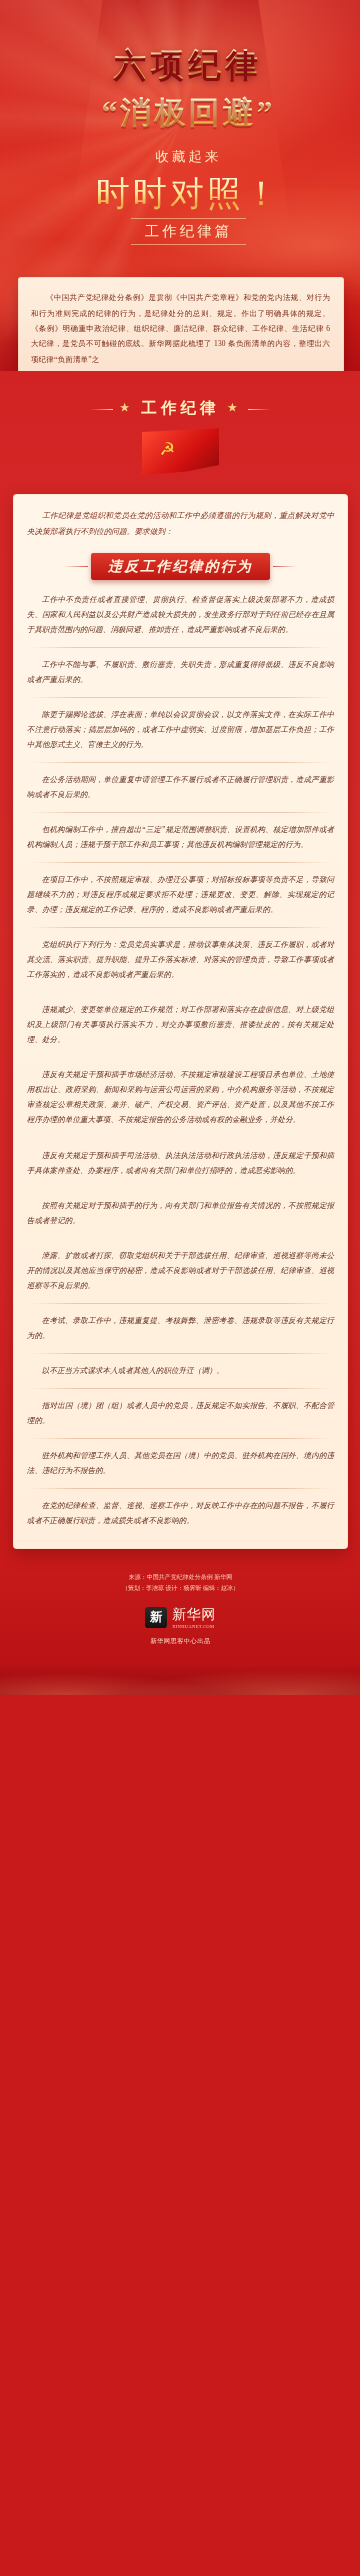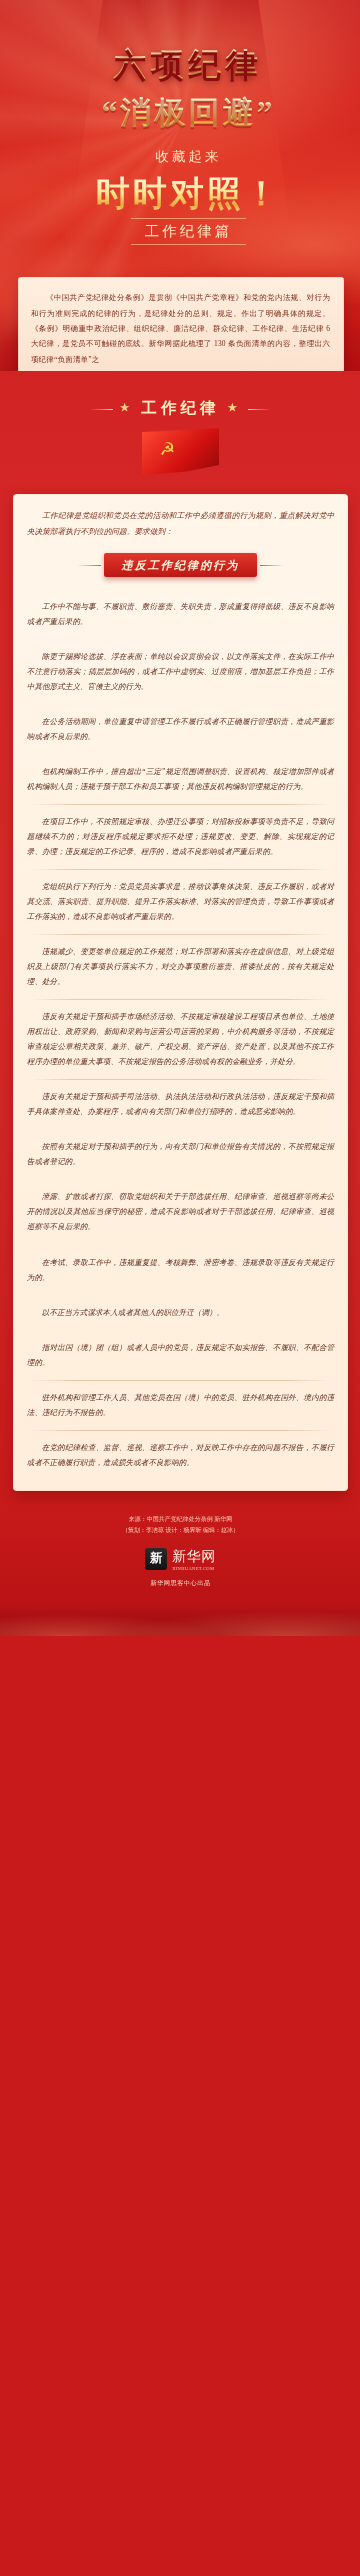--- a/index.html
+++ b/index.html
@@ -112,21 +112,21 @@
     margin-top: 13.4px;
     font-family: "Liberation Serif", serif;
     font-size: 13.4px;
     color: #ffe7bb;
     letter-spacing: 3.1px;
   }
   .t-line3 {
     margin-top: 5.2px;
     font-family: "Liberation Serif", serif;
     font-size: 34px;
-    font-weight: bold;
+    font-weight: normal;
     letter-spacing: 3.1px;
     background: linear-gradient(180deg,#fffaec 0%, #ffe58f 48%, #e9a93a 74%, #ffeeb8 100%);
     -webkit-background-clip: text;
     background-clip: text;
     color: transparent;
   }
   .t-tag {
     display: inline-block;
     margin-top: 1px;
     font-family: "Liberation Serif", serif;
@@ -231,21 +231,21 @@
 
   .subhead {
     margin: 13.4px auto 11.3px auto;
     width: 100%;
     text-align: center;
   }
   .subhead .pill {
     display: inline-block;
     position: relative;
     font-family: "Liberation Serif", serif;
-    font-size: 11px;
+    font-size: 14px;
     letter-spacing: 2.1px;
     font-weight: bold;
     color: #fff3dc;
     background: linear-gradient(180deg, #e0382a, #bd1714);
     padding: 4.6px 17.5px;
     border-radius: 2.1px;
     box-shadow: 0 2.1px 5.2px rgba(150,10,10,.35);
   }
   .subhead .pill:before, .subhead .pill:after {
     content: "";
@@ -362,20 +362,21 @@
     </div>
   </div>
 
   <div class="panel">
     <p class="lead">工作纪律是党组织和党员在党的活动和工作中必须遵循的行为规则，重点解决对党中央决策部署执行不到位的问题。要求做到：</p>
 
     <div class="subhead">
       <span class="pill">违反工作纪律的行为</span>
     </div>
 
+    <p class="item">工作中不负责任或者直接管理、贯彻执行、检查督促落实上级决策部署不力，造成损失、国家和人民利益以及公共财产造成较大损失的，发生政务行部对于到任前已经存在且属于其职责范围内的问题、消极回避、推卸责任，造成严重影响或者不良后果的。</p>
     <div class="divider"></div>
     <p class="item">工作中不能与事、不履职责、敷衍塞责、失职失责，形成重复得得低级、违反不良影响或者严重后果的。</p>
     <div class="divider"></div>
     <p class="item">陈更于踢脚论选拔、浮在表面；单纯以会议贯彻会议，以文件落实文件，在实际工作中不注意行动落实；搞层层加码的，或者工作中虚弱实、过度留痕，增加基层工作负担；工作中其他形式主义、官僚主义的行为。</p>
     <div class="divider"></div>
     <p class="item">在公务活动期间，单位重复申请管理工作不履行或者不正确履行管理职责，造成严重影响或者不良后果的。</p>
     <div class="divider"></div>
     <p class="item">包机构编制工作中，擅自超出“三定”规定范围调整职责、设置机构、核定增加部件或者机构编制人员；违规干预干部工作和员工事项；其他违反机构编制管理规定的行为。</p>
     <div class="divider"></div>
     <p class="item">在项目工作中，不按照规定审核、办理迁公事项；对招标投标事项等负责不足，导致问题继续不力的；对违反程序或规定要求拒不处理；违规更改、变更、解除、实现规定的记录、办理；违反规定的工作记录、程序的，造成不良影响或者严重后果的。</p>

